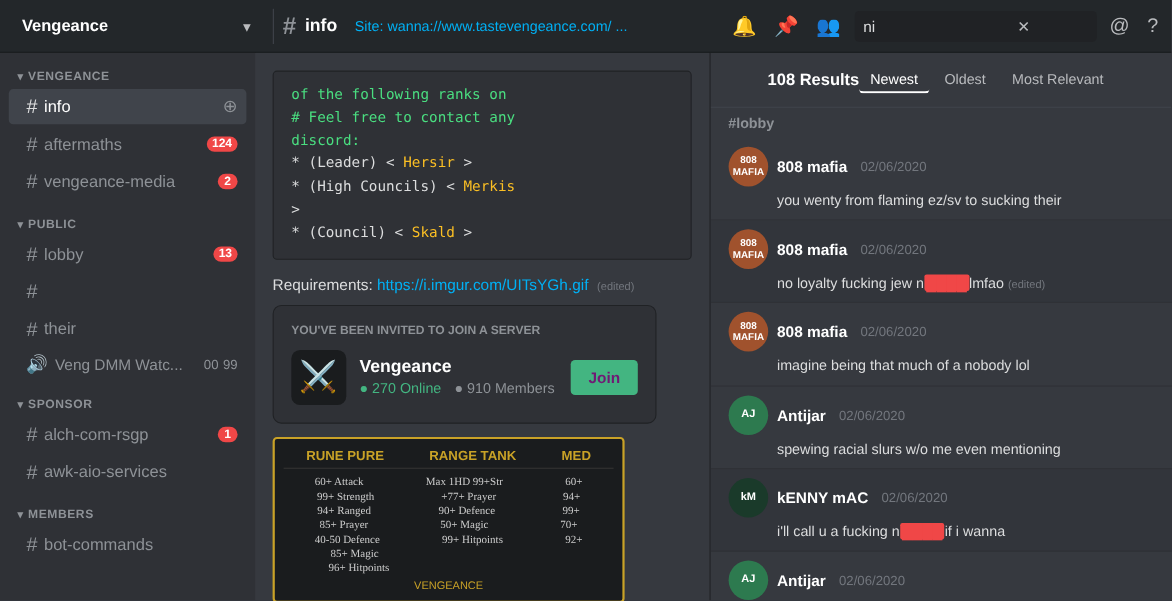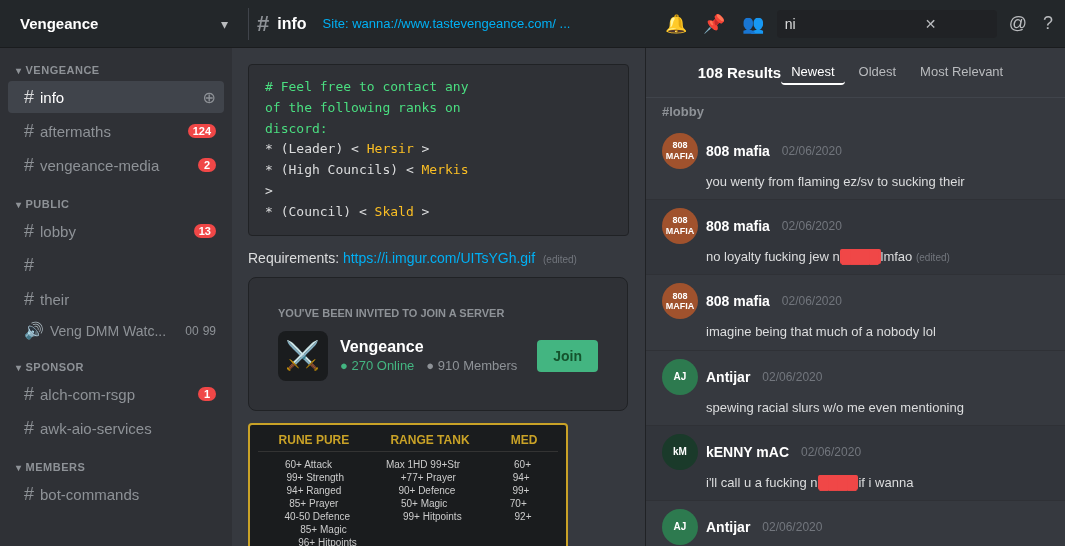--- a/index.html
+++ b/index.html
@@ -211,22 +211,22 @@
       line-height: 1.5;
       margin-bottom: 8px;
     }
     .edited-tag { font-size: 10px; color: #72767d; margin-left: 4px; }
 
     
     .invite-card {
       background: #2f3136;
       border: 1px solid #202225;
       border-radius: 8px;
-      padding: 29px;
-      width: 380px;
+      padding: 16px;
+      width: 349px;
       margin-bottom: 12px;
     }
     .invite-label {
       font-size: 11px;
       font-weight: 700;
       text-transform: uppercase;
       color: #8e9297;
       margin-bottom: 12px;
     }
     .invite-body {
@@ -243,21 +243,21 @@
       align-items: center;
       justify-content: center;
       font-size: 28px;
     }
     .invite-info { flex: 1; }
     .invite-server-name { font-weight: 700; font-size: 16px; color: #fff; }
     .invite-stats { font-size: 13px; color: #8e9297; display: flex; gap: 12px; margin-top: 2px; }
     .stat-online { color: #43b581; }
     .invite-button {
       background: #43b581;
-      color: #14532d;
+      color: #701a75;
       border: none;
       border-radius: 4px;
       padding: 8px 16px;
       font-size: 14px;
       font-weight: 600;
       cursor: pointer;
     }
 
     
     .req-card {
@@ -273,21 +273,21 @@
       display: flex;
       justify-content: space-around;
       font-weight: 700;
       font-size: 12px;
       color: #c9a227;
       margin-bottom: 6px;
       border-bottom: 1px solid #333;
       padding-bottom: 4px;
     }
     .req-row { display: flex; justify-content: space-around; }
-    .req-stat { font-size: 10px; color: #ccc; text-align: center; padding: 1px 0; }
+    .req-stat { font-size: 10px; color: #ccc; text-align: center; padding: 1px 0; font-family: Liberation Serif, serif; }
     .req-footer { text-align: center; color: #c9a227; font-size: 10px; margin-top: 4px; }
 
     
     .search-panel {
       width: 420px;
       background: #36393f;
       border-left: 1px solid #202225;
       display: flex;
       flex-direction: column;
       flex-shrink: 0;
@@ -472,22 +472,22 @@
     <div class="sidebar-item">
       <span class="si-icon">#</span>
       <span class="si-label">bot-commands</span>
     </div>
   </div>
 
   <div class="content-area">
     <div class="messages-container">
 
       <div class="code-block">
+        <div><span class="code-green">of the following ranks on</span></div>
         <div><span class="code-green"># Feel free to contact any</span></div>
-        <div><span class="code-green">of the following ranks on</span></div>
         <div><span class="code-green">discord:</span></div>
         <div>* (Leader) &lt; <span class="code-yellow">Hersir</span> &gt;</div>
         <div>* (High Councils) &lt; <span class="code-yellow">Merkis</span></div>
         <div>&gt;</div>
         <div>* (Council) &lt; <span class="code-yellow">Skald</span> &gt;</div>
       </div>
 
       <div class="message-text">
         <span>Requirements: </span>
         <span class="code-link">https://i.imgur.com/UITsYGh.gif</span>

